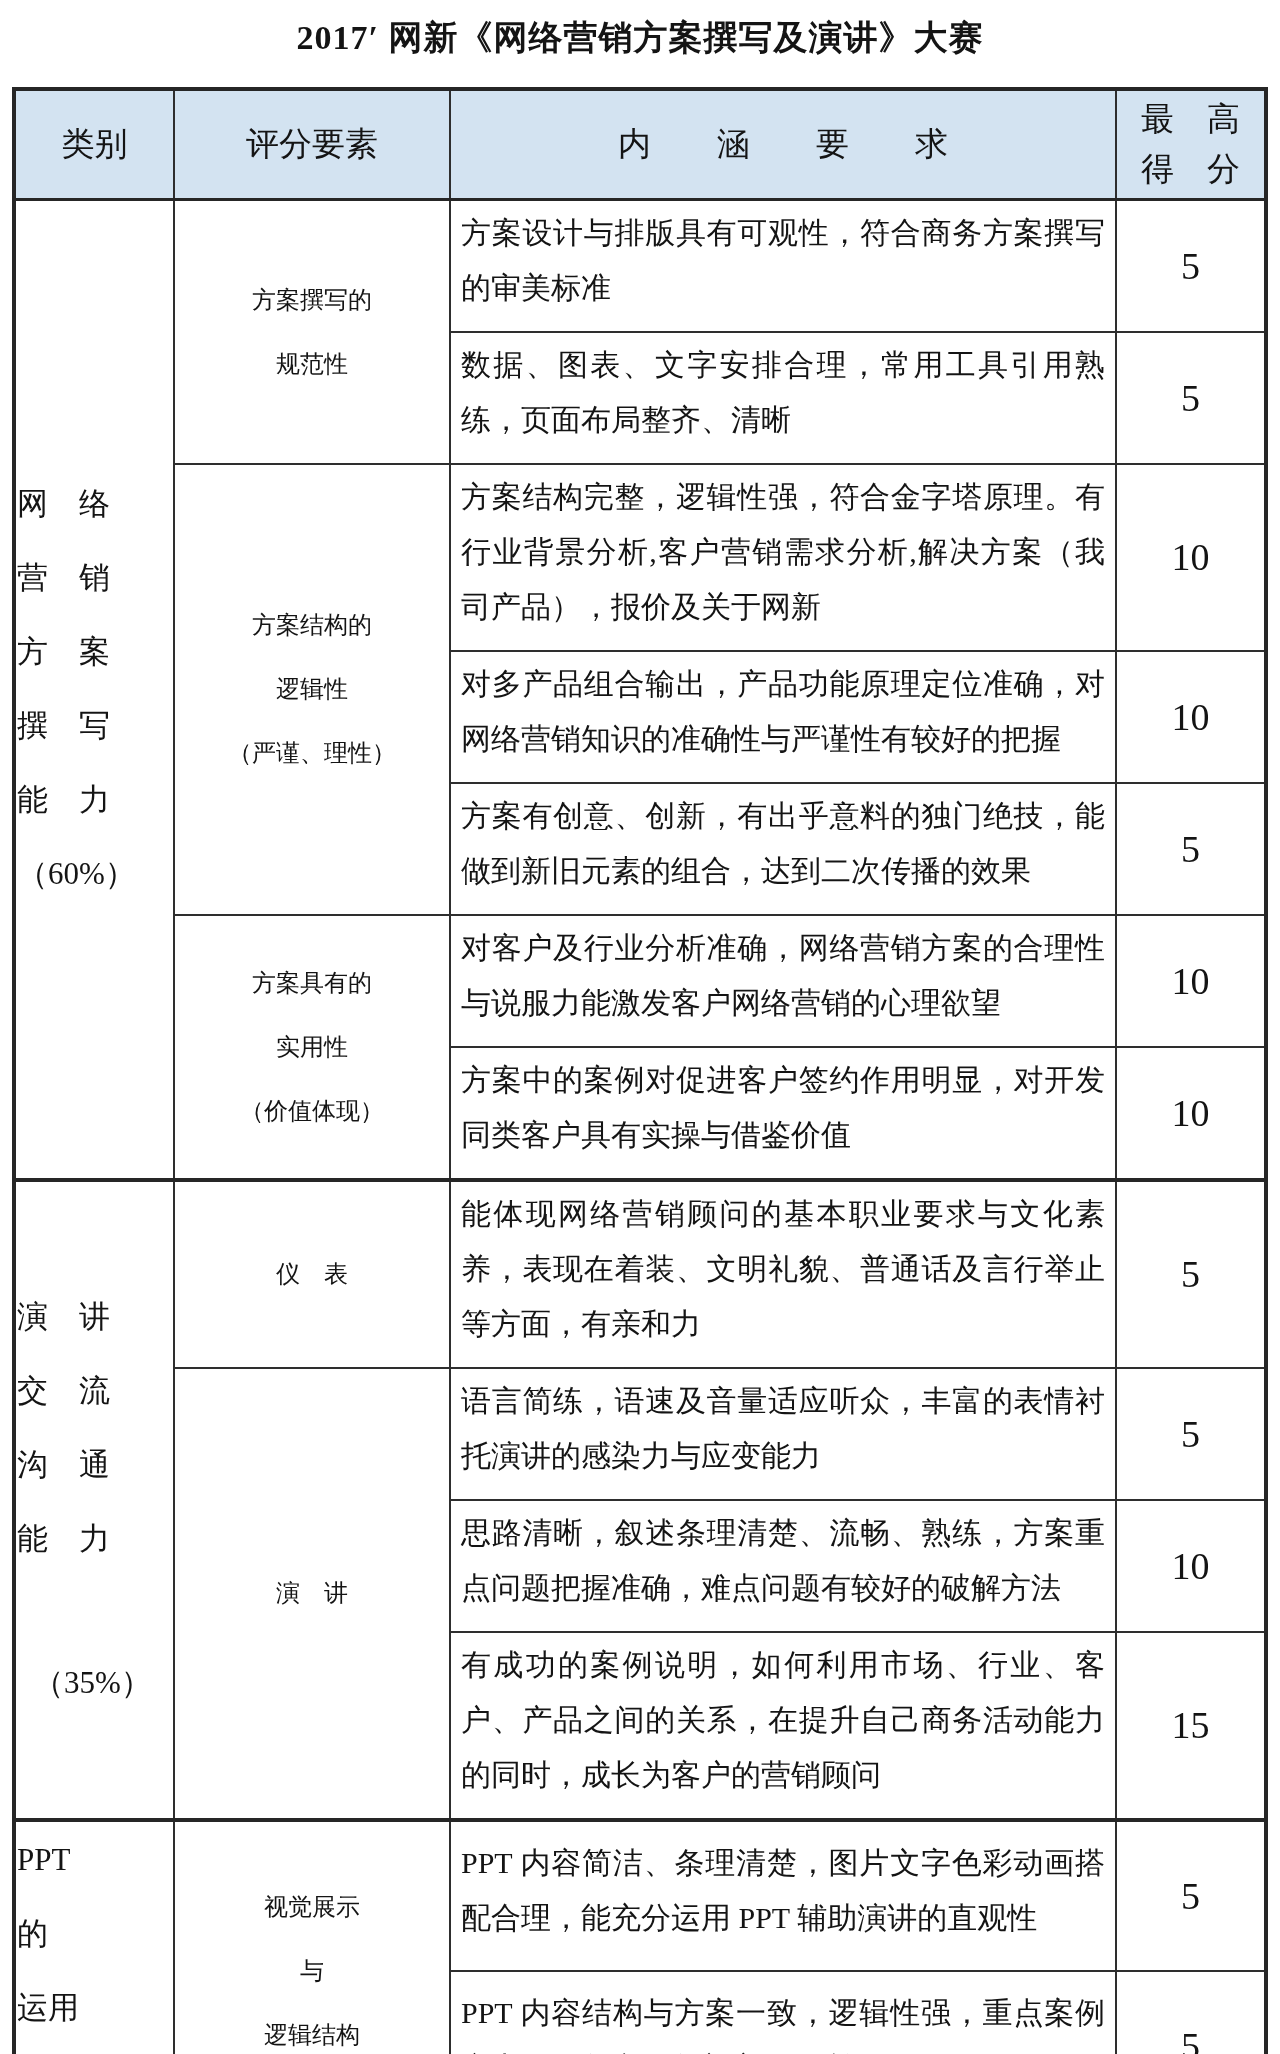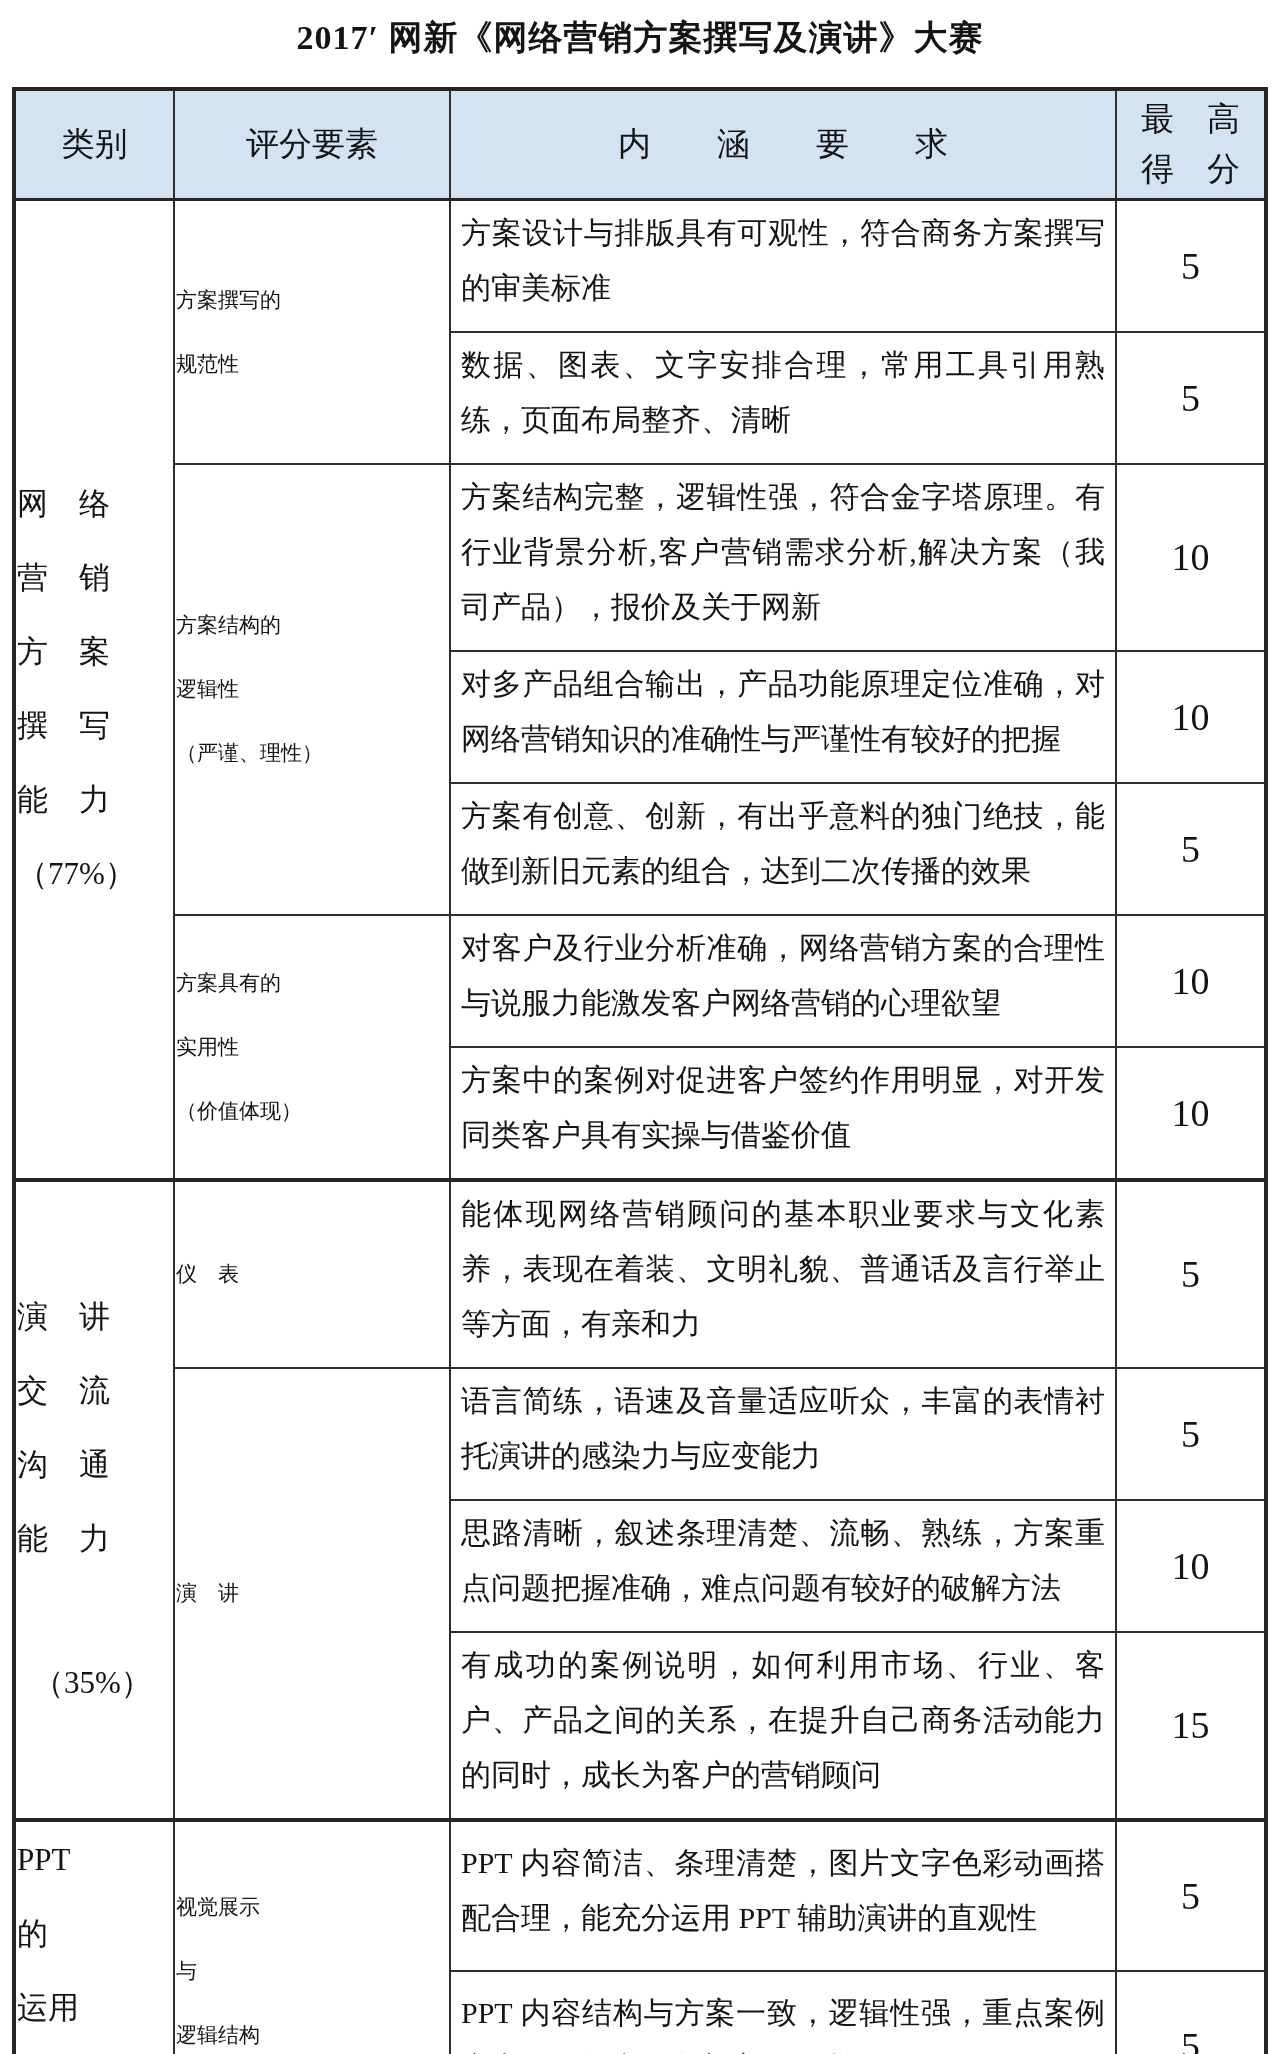--- a/index.html
+++ b/index.html
@@ -25,21 +25,21 @@
   col.c-req{width:666px;}
   col.c-score{width:150px;}
   td{border:2px solid #2e2e2e;vertical-align:middle;}
   tr.header-row td{
     background:#d3e3f1;text-align:center;font-size:33px;
     border-bottom:3px solid #262626;line-height:50px;
   }
   .cat-cell{text-align:left;font-size:31px;border-bottom:4px solid #262626;}
   .cat-line{line-height:74px;}
   .cat-gap{margin-top:70px;padding-left:16px;}
-  .factor-cell{font-size:21px;font-family:Liberation Serif, serif;}
+  .factor-cell{text-align:center;font-size:24px;font-family:Liberation Serif, serif;}
   .factor-line{line-height:64px;}
   .thick-b{border-bottom:4px solid #262626 !important;margin-top:18px;}
   .req-cell{
     font-size:30px;line-height:55px;padding:4px 10px 16px 10px;
     text-align:justify;text-justify:inter-ideograph;
   }
   .score-cell{text-align:center;font-size:38px;}
   tr.section-end td{border-bottom:4px solid #262626;}
   .total-label-cell{text-align:center;font-size:34px;letter-spacing:2px;}
   .total-score-cell{text-align:center;font-size:38px;}
@@ -70,21 +70,21 @@
       </td>
     </tr>
 
     <tr style="height:113px">
       <td class="cat-cell" rowspan="7">
         <div class="cat-line">网　络</div>
         <div class="cat-line">营　销</div>
         <div class="cat-line">方　案</div>
         <div class="cat-line">撰　写</div>
         <div class="cat-line">能　力</div>
-        <div class="cat-line">（77%）</div>
+        <div class="cat-line">（60%）</div>
       </td>
       <td class="factor-cell" rowspan="2">
         <div class="factor-line">方案撰写的</div>
         <div class="factor-line">规范性</div>
       </td>
       <td class="req-cell">方案设计与排版具有可观性，符合商务方案撰写的审美标准</td>
       <td class="score-cell">5</td>
     </tr>
     <tr style="height:121px">
       <td class="req-cell">数据、图表、文字安排合理，常用工具引用熟练，页面布局整齐、清晰</td>

